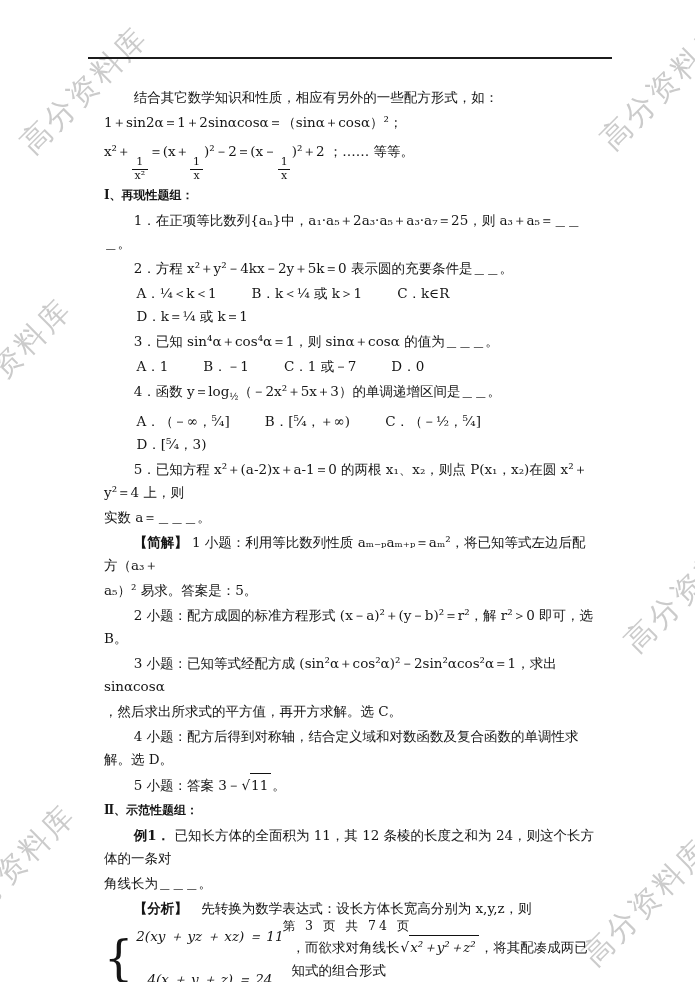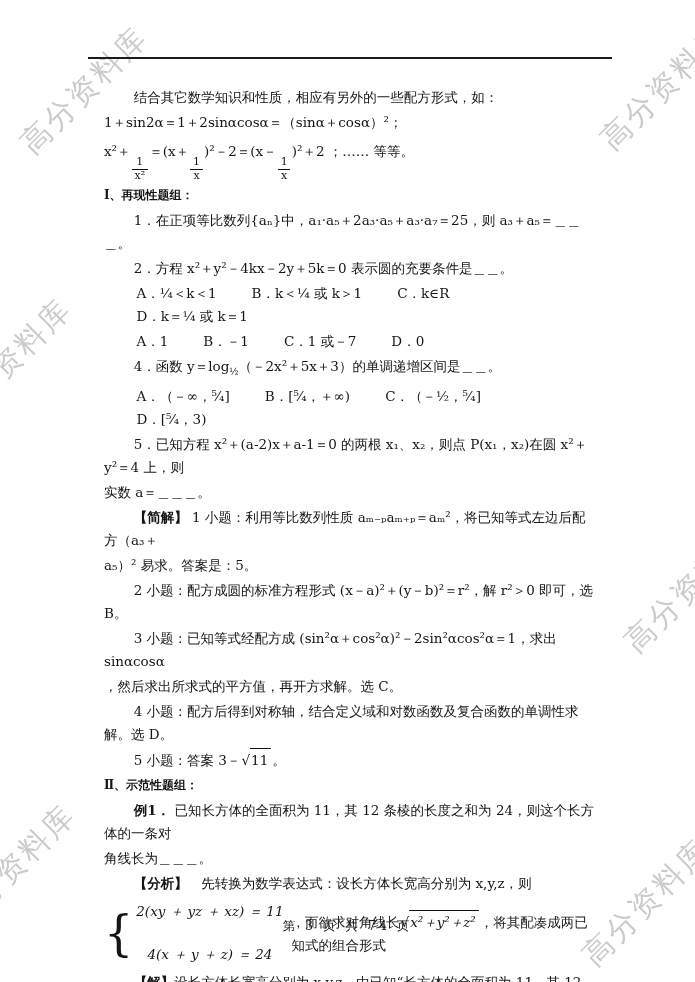--- a/index.html
+++ b/index.html
@@ -87,20 +87,21 @@
     <p class="line ind">1．在正项等比数列{aₙ}中，a₁·a₅＋2a₃·a₅＋a₃·a₇＝25，则 a₃＋a₅＝＿＿＿。</p>
 
     <p class="line ind">2．方程 x²＋y²－4kx－2y＋5k＝0 表示圆的充要条件是＿＿。</p>
     <p class="line opt">
       <span>A．¼＜k＜1</span>
       <span>B．k＜¼ 或 k＞1</span>
       <span>C．k∈R</span>
       <span>D．k＝¼ 或 k＝1</span>
     </p>
 
+    <p class="line ind">3．已知 sin⁴α＋cos⁴α＝1，则 sinα＋cosα 的值为＿＿＿。</p>
     <p class="line opt">
       <span>A．1</span>
       <span>B．－1</span>
       <span>C．1 或－7</span>
       <span>D．0</span>
     </p>
 
     <p class="line ind">
       <span>4．函数 y＝log</span><sub class="logsub">½</sub><span>（－2x²＋5x＋3）的单调递增区间是＿＿。</span>
     </p>

